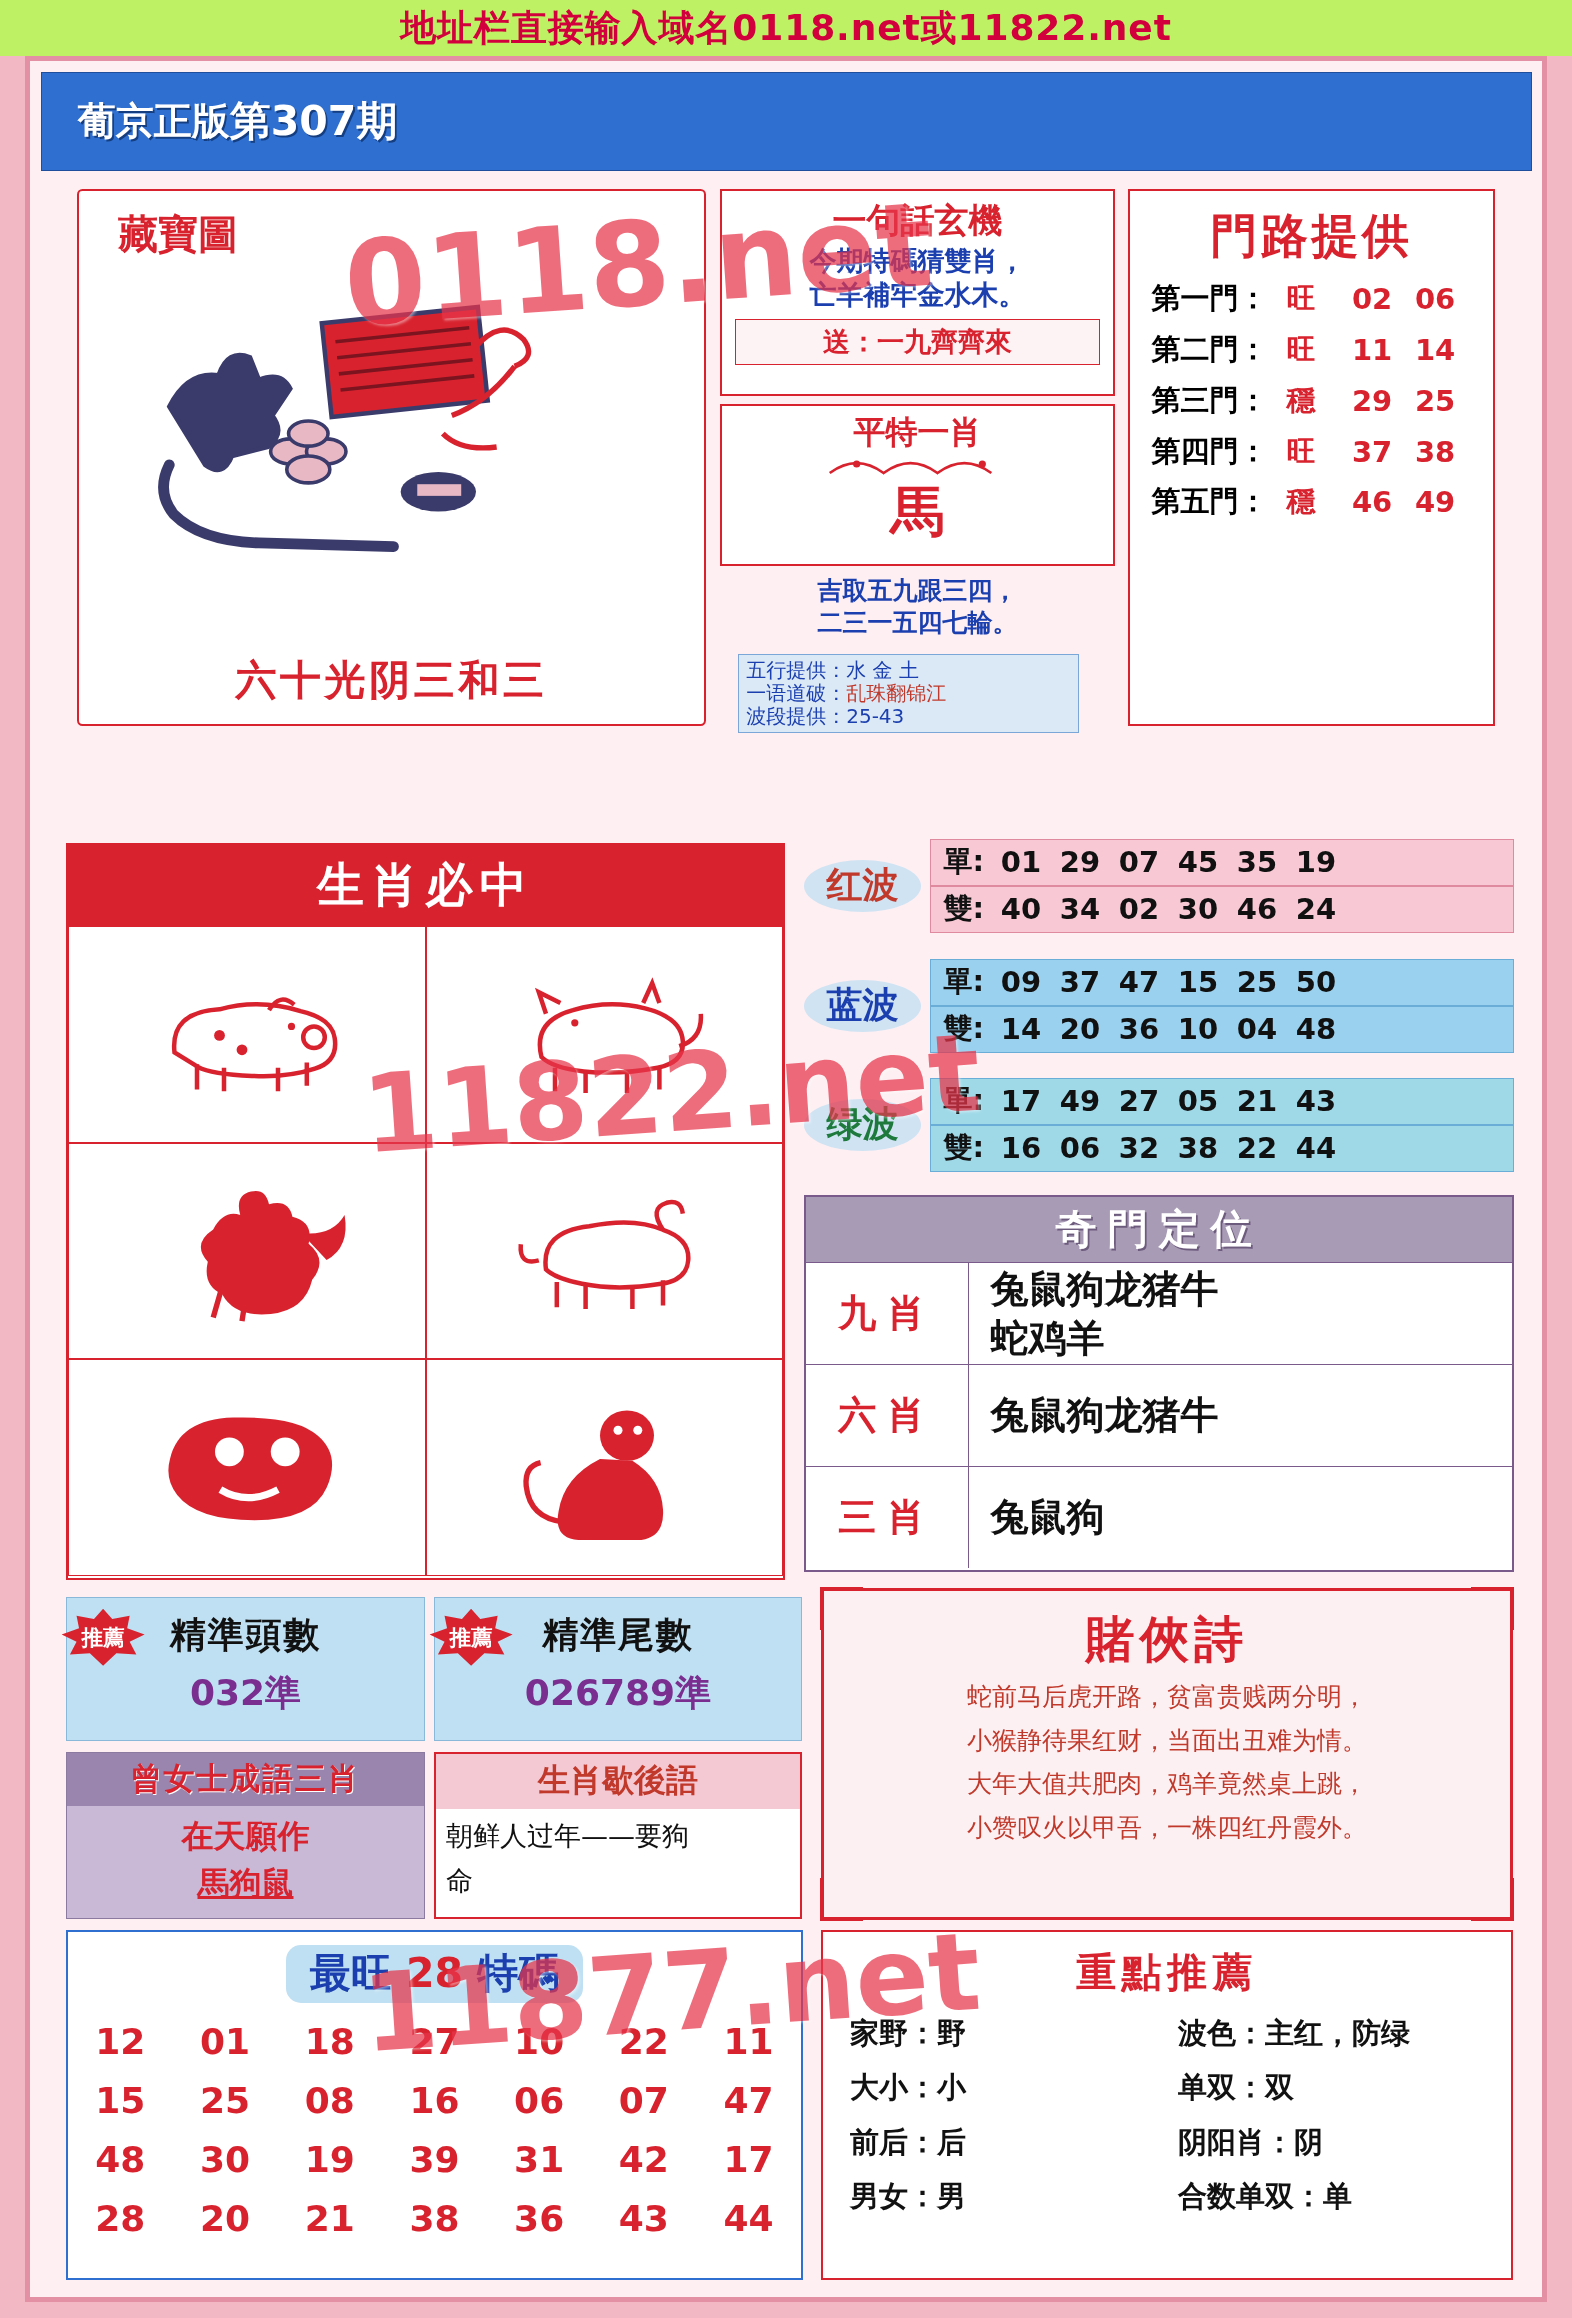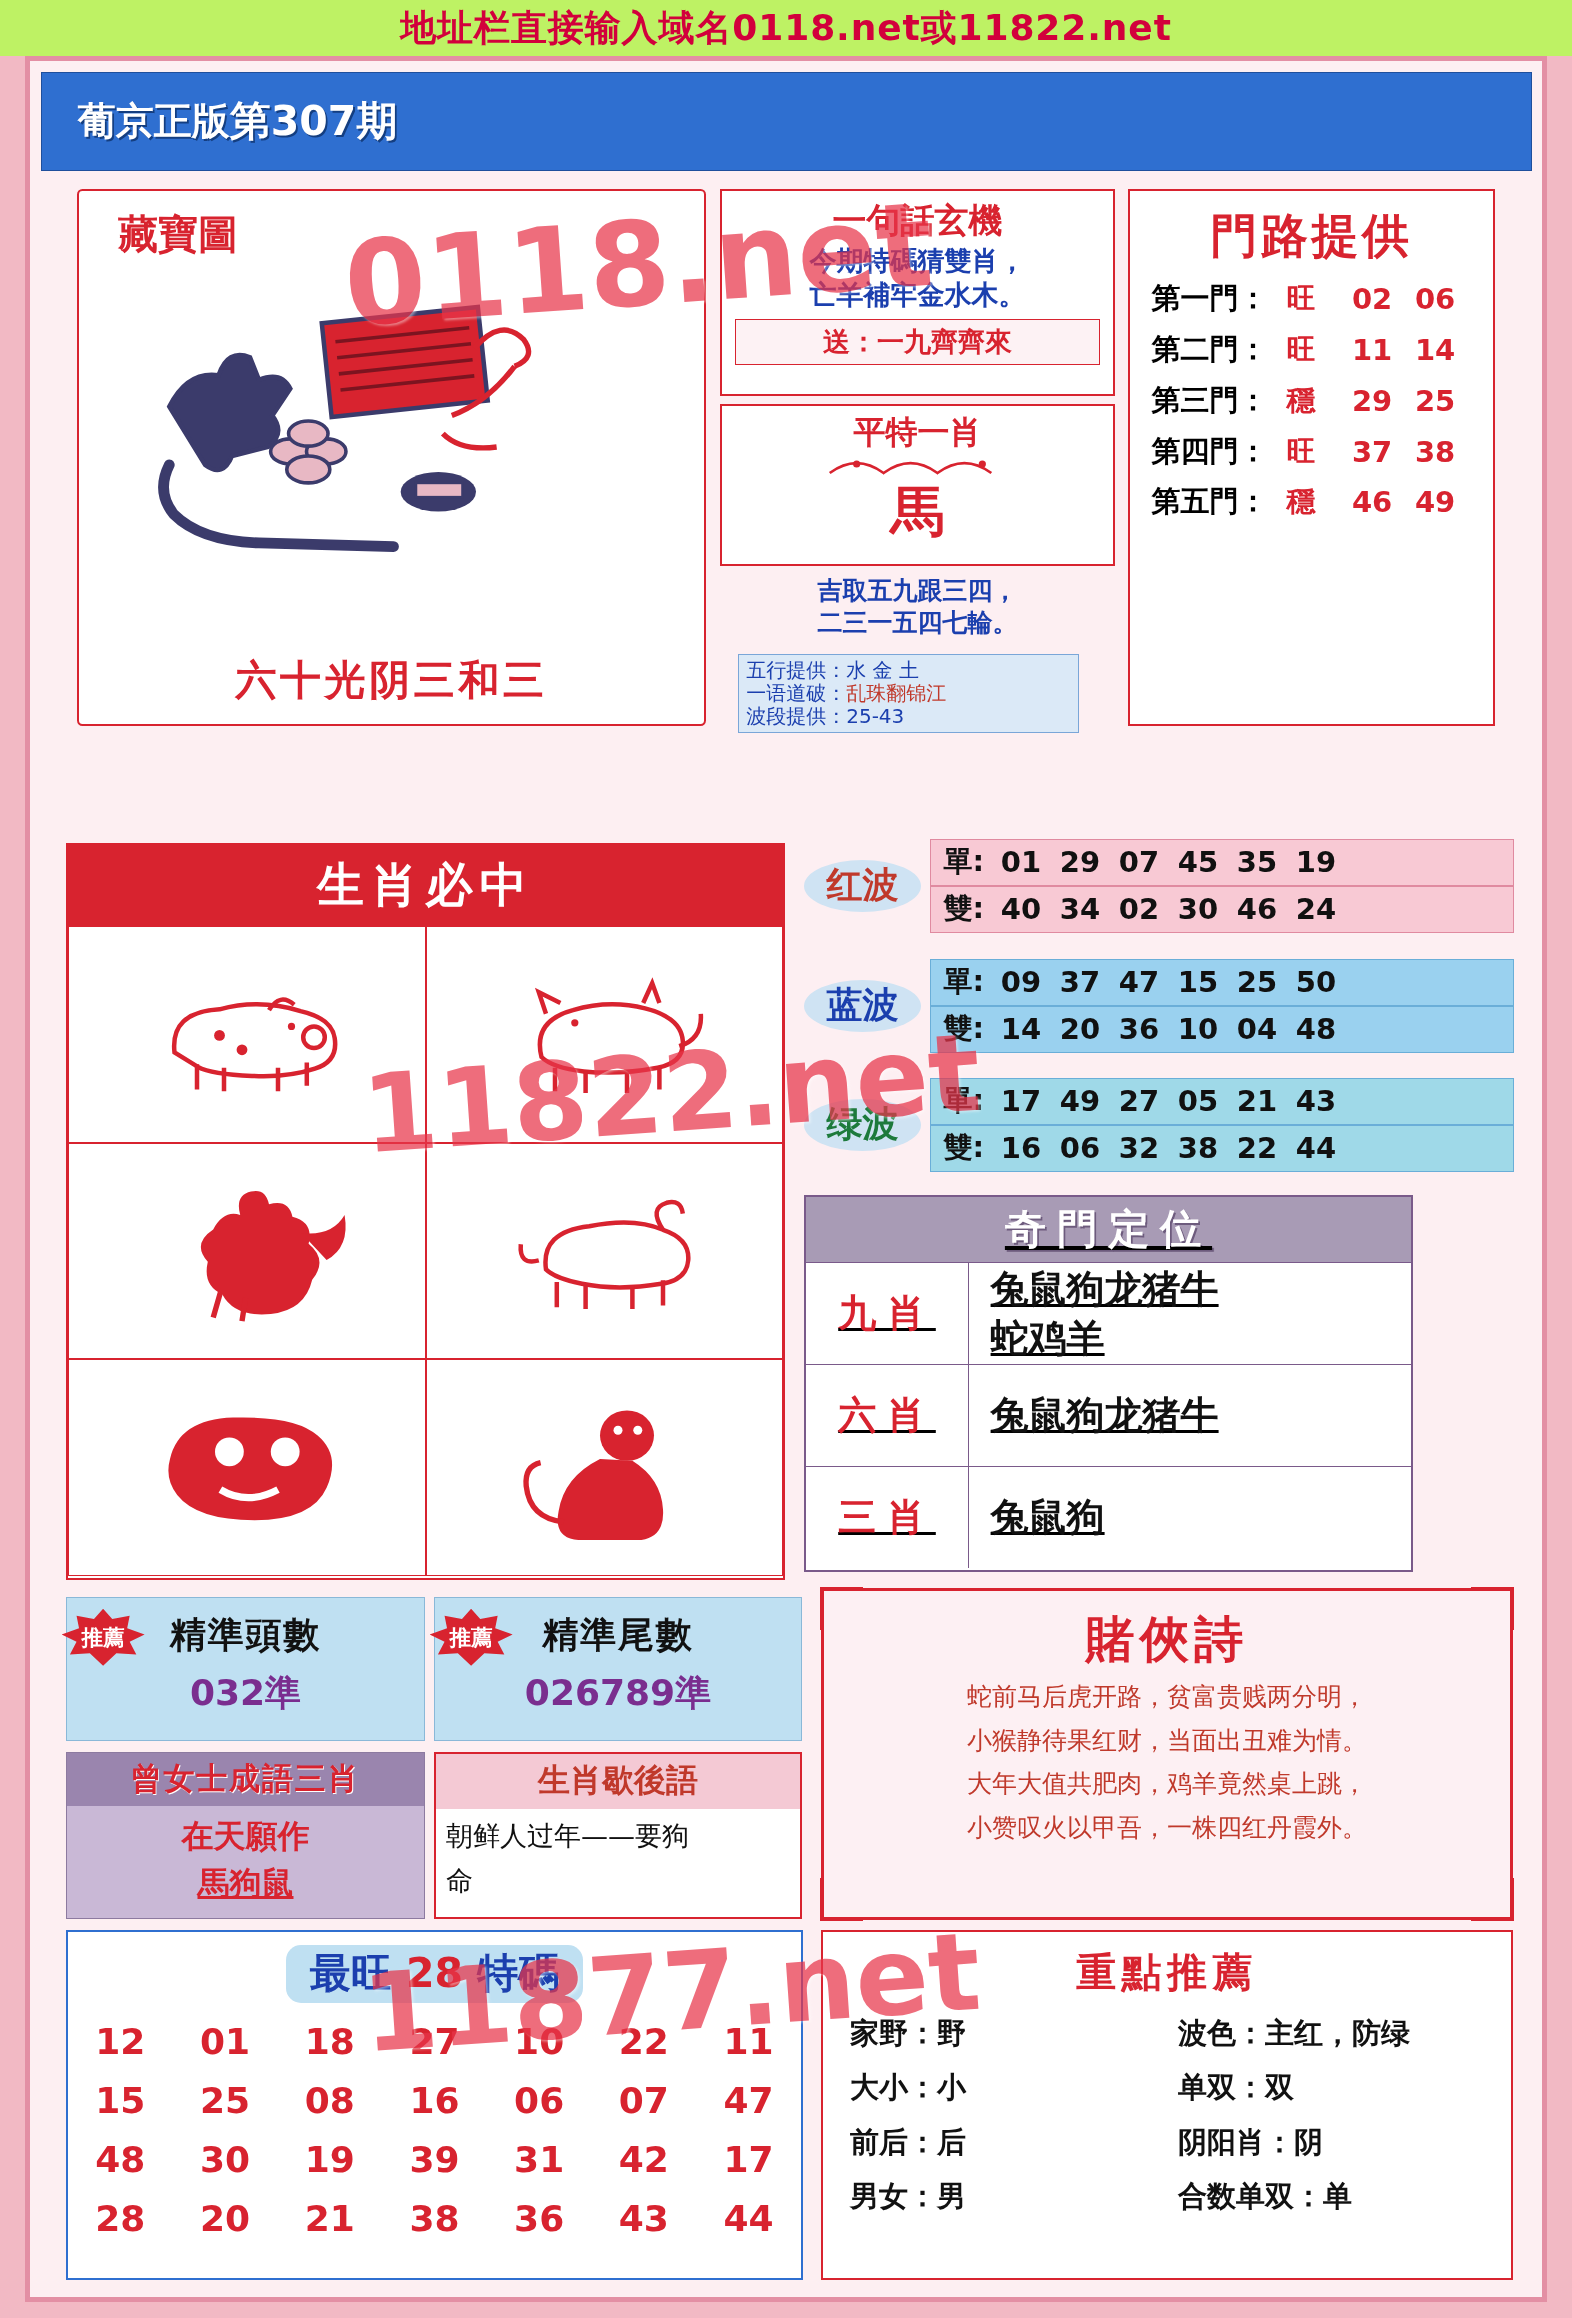--- a/index.html
+++ b/index.html
@@ -116,21 +116,21 @@
   #bluewave .lbl{color:#1b3fae;}
   #bluewave .r{background:#9ad1ef;border:1.8px solid #6aaed8;}
   #greenwave{left:774px;top:1013px;width:710px;height:101px;}
   #greenwave .lbl{color:#1d7a3c;}
   #greenwave .r{background:#9fd9e8;border:1.8px solid #6aaed8;}
   .wave .ell{
     width:117px;height:52px;border-radius:50%;background:#cfe3f3;
     display:flex;align-items:center;justify-content:center;margin-right:9px;
   }
   
-  #qimen{left:774px;top:1134px;width:609px;height:377px;border:2.7px solid #7a5a8a;background:#fff;text-decoration:underline;}
+  #qimen{left:774px;top:1134px;width:710px;height:377px;border:2.7px solid #7a5a8a;background:#fff;}
   #qimen .hd{
     height:65px;background:#a89bb5;color:#fff;font-size:41px;font-weight:bold;
     display:flex;align-items:center;justify-content:center;letter-spacing:10.8px;
     text-shadow:1.8px 1.8px 0 #6d5b7d;
   }
   #qimen .row{display:flex;border-top:1.8px solid #7a5a8a;min-height:101px;align-items:center;}
   #qimen .row .k{
     width:162px;text-align:center;color:#d8232f;font-size:38px;font-weight:bold;letter-spacing:10.8px;
     border-right:1.8px solid #7a5a8a;align-self:stretch;display:flex;align-items:center;justify-content:center;
   }

